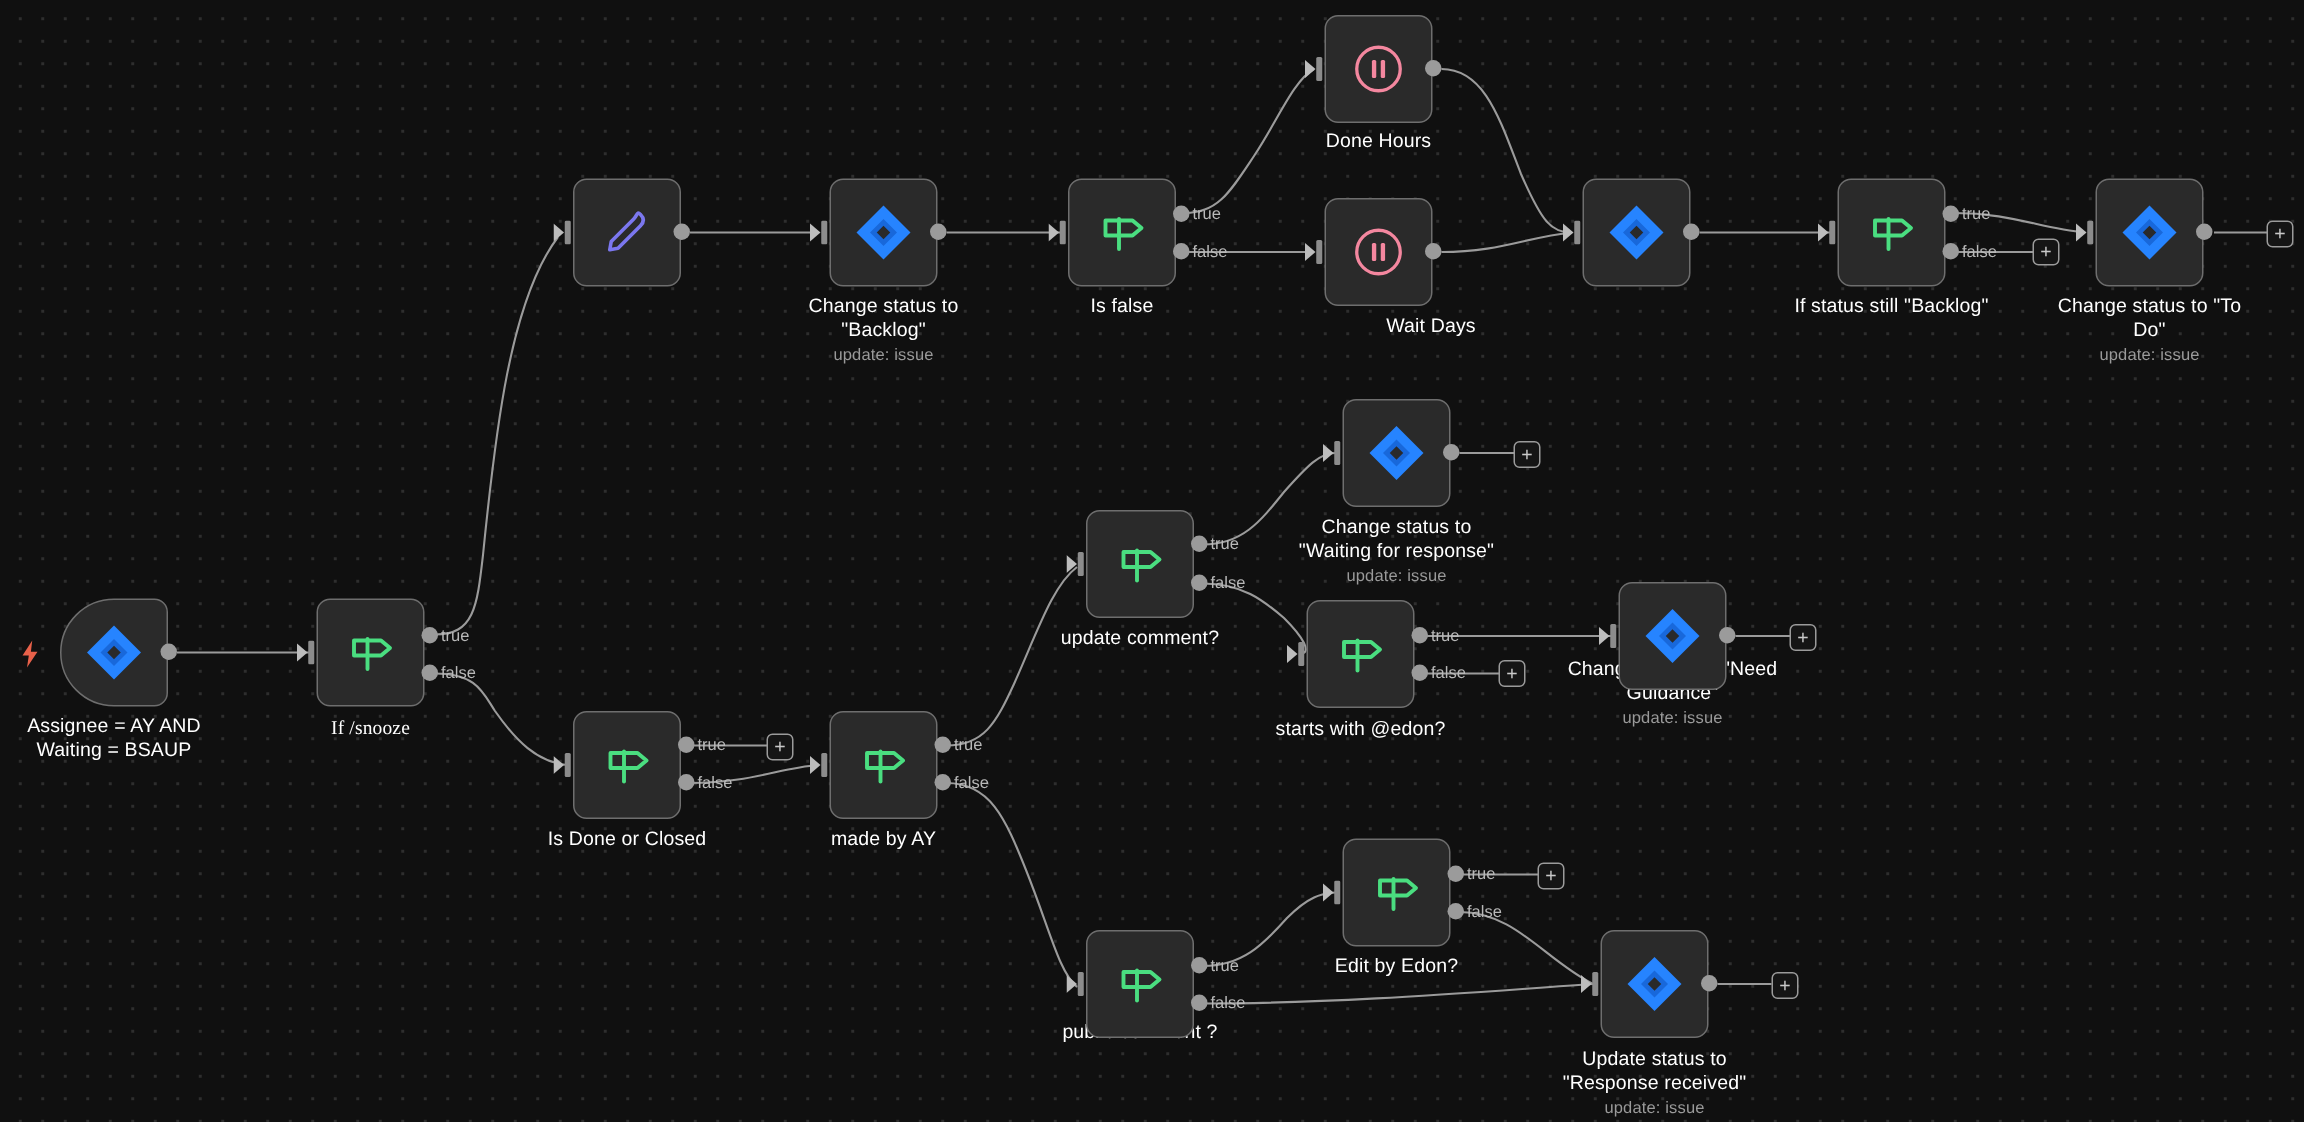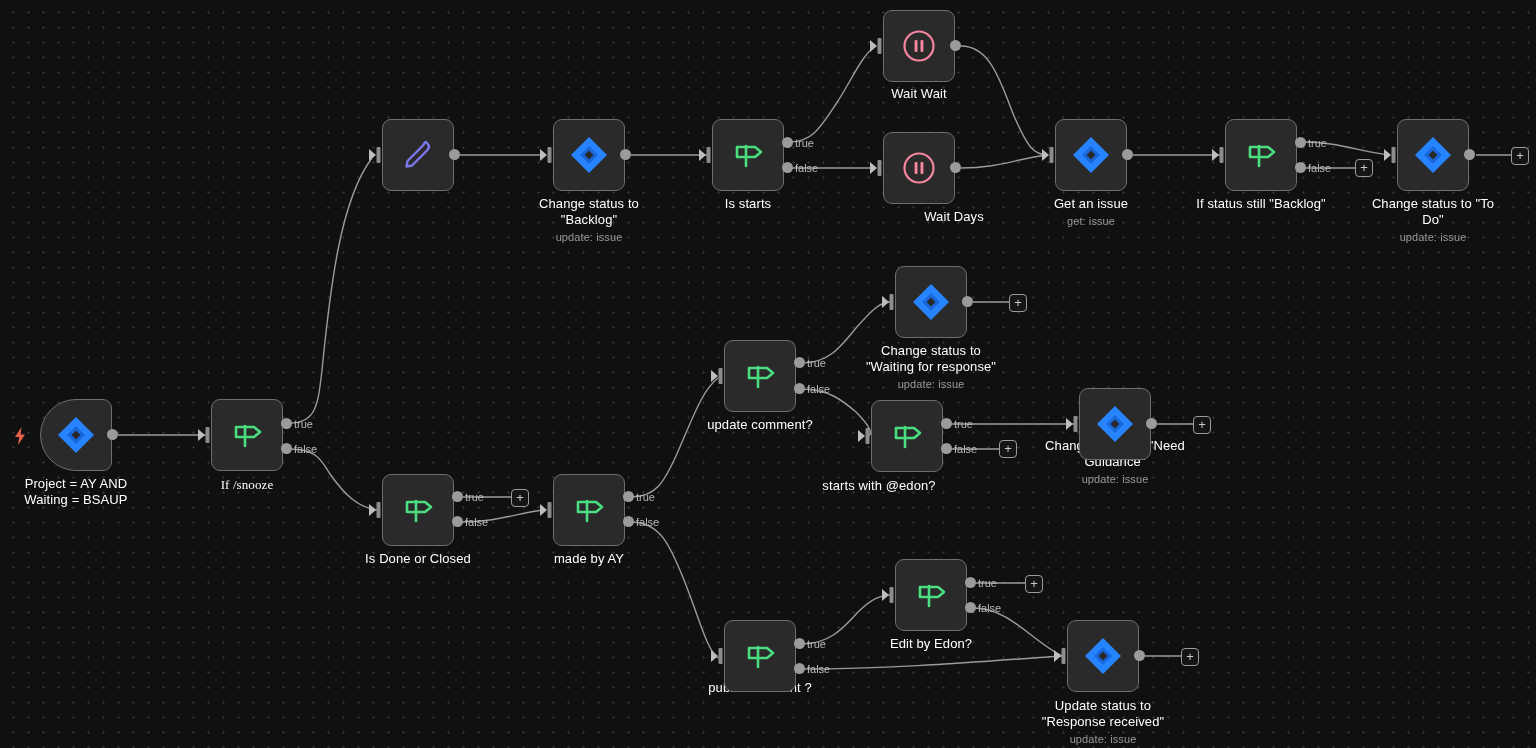--- a/index.html
+++ b/index.html
@@ -181,21 +181,21 @@
 
   <div class="node trigger" style="left:40px; top:399px;">
     <svg width="40" height="40" viewBox="0 0 40 40">
       <path d="M20 2 L38 20 L20 38 L2 20 Z" fill="#2684ff"></path>
       <path d="M20 11 L29 20 L20 29 L11 20 Z" fill="#1868db"></path>
       <path d="M20 15.5 L24.5 20 L20 24.5 L15.5 20 Z" fill="#2a2a2a"></path>
     </svg>
   </div>
   <div class="port" style="left:107px; top:429px;"></div>
   <div class="node-caption" style="left:-34px; top:476px;">
-    <span>Project = AY AND</span><br>
+    <span>Assignee = AY AND</span><br>
     <span>Waiting = BSAUP</span>
   </div>
 
   <div class="in-conn" style="left:198px; top:427px;">
     <svg width="13" height="16" viewBox="0 0 13 16">
         <polygon points="0,2 7,8 0,14" fill="#bdbdbd"></polygon>
         <rect x="7.5" y="0" width="4" height="16" rx="1" fill="#8c8c8c"></rect>
       </svg>
   </div>
   <div class="node" style="left:211px; top:399px;">
@@ -252,37 +252,37 @@
   <div class="node" style="left:712px; top:119px;">
     <svg width="38" height="38" viewBox="0 0 38 38">
       <path d="M8 11 L26 11 L32 16 L26 21 L8 21 Z" fill="none" stroke="#4ade80" stroke-width="2.6" stroke-linejoin="round"></path>
       <line x1="17" y1="10" x2="17" y2="30" stroke="#4ade80" stroke-width="2.6" stroke-linecap="round"></line>
     </svg>
   </div>
   <div class="port" style="left:782px; top:137px;"></div>
   <div class="port-label" style="left:795px; top:138px;">true</div>
   <div class="port" style="left:782px; top:162px;"></div>
   <div class="port-label" style="left:795px; top:163px;">false</div>
-  <div class="node-caption" style="left:638px; top:196px;">Is starts</div>
+  <div class="node-caption" style="left:638px; top:196px;">Is false</div>
 
   <div class="in-conn" style="left:870px; top:38px;">
     <svg width="13" height="16" viewBox="0 0 13 16">
         <polygon points="0,2 7,8 0,14" fill="#bdbdbd"></polygon>
         <rect x="7.5" y="0" width="4" height="16" rx="1" fill="#8c8c8c"></rect>
       </svg>
   </div>
   <div class="node" style="left:883px; top:10px;">
     <svg width="40" height="40" viewBox="0 0 40 40">
       <circle cx="20" cy="20" r="14.5" fill="none" stroke="#f4879f" stroke-width="2.2"></circle>
       <rect x="15.6" y="14" width="2.9" height="12" rx="1" fill="#f4879f"></rect>
       <rect x="21.5" y="14" width="2.9" height="12" rx="1" fill="#f4879f"></rect>
     </svg>
   </div>
   <div class="port" style="left:950px; top:40px;"></div>
-  <div class="node-caption" style="left:809px; top:86px;">Wait Wait</div>
+  <div class="node-caption" style="left:809px; top:86px;">Done Hours</div>
 
   <div class="in-conn" style="left:870px; top:160px;">
     <svg width="13" height="16" viewBox="0 0 13 16">
         <polygon points="0,2 7,8 0,14" fill="#bdbdbd"></polygon>
         <rect x="7.5" y="0" width="4" height="16" rx="1" fill="#8c8c8c"></rect>
       </svg>
   </div>
   <div class="node" style="left:883px; top:132px;">
     <svg width="40" height="40" viewBox="0 0 40 40">
       <circle cx="20" cy="20" r="14.5" fill="none" stroke="#f4879f" stroke-width="2.2"></circle>
@@ -300,24 +300,20 @@
       </svg>
   </div>
   <div class="node" style="left:1055px; top:119px;">
     <svg width="40" height="40" viewBox="0 0 40 40">
       <path d="M20 2 L38 20 L20 38 L2 20 Z" fill="#2684ff"></path>
       <path d="M20 11 L29 20 L20 29 L11 20 Z" fill="#1868db"></path>
       <path d="M20 15.5 L24.5 20 L20 24.5 L15.5 20 Z" fill="#2a2a2a"></path>
     </svg>
   </div>
   <div class="port" style="left:1122px; top:149px;"></div>
-  <div class="node-caption" style="left:981px; top:196px;">
-    <span>Get an issue</span>
-    <span class="sub">get: issue</span>
-  </div>
 
   <div class="in-conn" style="left:1212px; top:147px;">
     <svg width="13" height="16" viewBox="0 0 13 16">
         <polygon points="0,2 7,8 0,14" fill="#bdbdbd"></polygon>
         <rect x="7.5" y="0" width="4" height="16" rx="1" fill="#8c8c8c"></rect>
       </svg>
   </div>
   <div class="node" style="left:1225px; top:119px;">
     <svg width="38" height="38" viewBox="0 0 38 38">
       <path d="M8 11 L26 11 L32 16 L26 21 L8 21 Z" fill="none" stroke="#4ade80" stroke-width="2.6" stroke-linejoin="round"></path>
@@ -438,21 +434,21 @@
     <svg width="38" height="38" viewBox="0 0 38 38">
       <path d="M8 11 L26 11 L32 16 L26 21 L8 21 Z" fill="none" stroke="#4ade80" stroke-width="2.6" stroke-linejoin="round"></path>
       <line x1="17" y1="10" x2="17" y2="30" stroke="#4ade80" stroke-width="2.6" stroke-linecap="round"></line>
     </svg>
   </div>
   <div class="port" style="left:941px; top:418px;"></div>
   <div class="port-label" style="left:954px; top:419px;">true</div>
   <div class="port" style="left:941px; top:443px;"></div>
   <div class="port-label" style="left:954px; top:444px;">false</div>
   <div class="plus-btn" style="left:999px; top:440px;">+</div>
-  <div class="node-caption" style="left:769px; top:478px;">starts with @edon?</div>
+  <div class="node-caption" style="left:797px; top:478px;">starts with @edon?</div>
 
   <div class="in-conn" style="left:1066px; top:416px;">
     <svg width="13" height="16" viewBox="0 0 13 16">
         <polygon points="0,2 7,8 0,14" fill="#bdbdbd"></polygon>
         <rect x="7.5" y="0" width="4" height="16" rx="1" fill="#8c8c8c"></rect>
       </svg>
   </div>
   <div class="node" style="left:1079px; top:388px;">
     <svg width="40" height="40" viewBox="0 0 40 40">
       <path d="M20 2 L38 20 L20 38 L2 20 Z" fill="#2684ff"></path>

